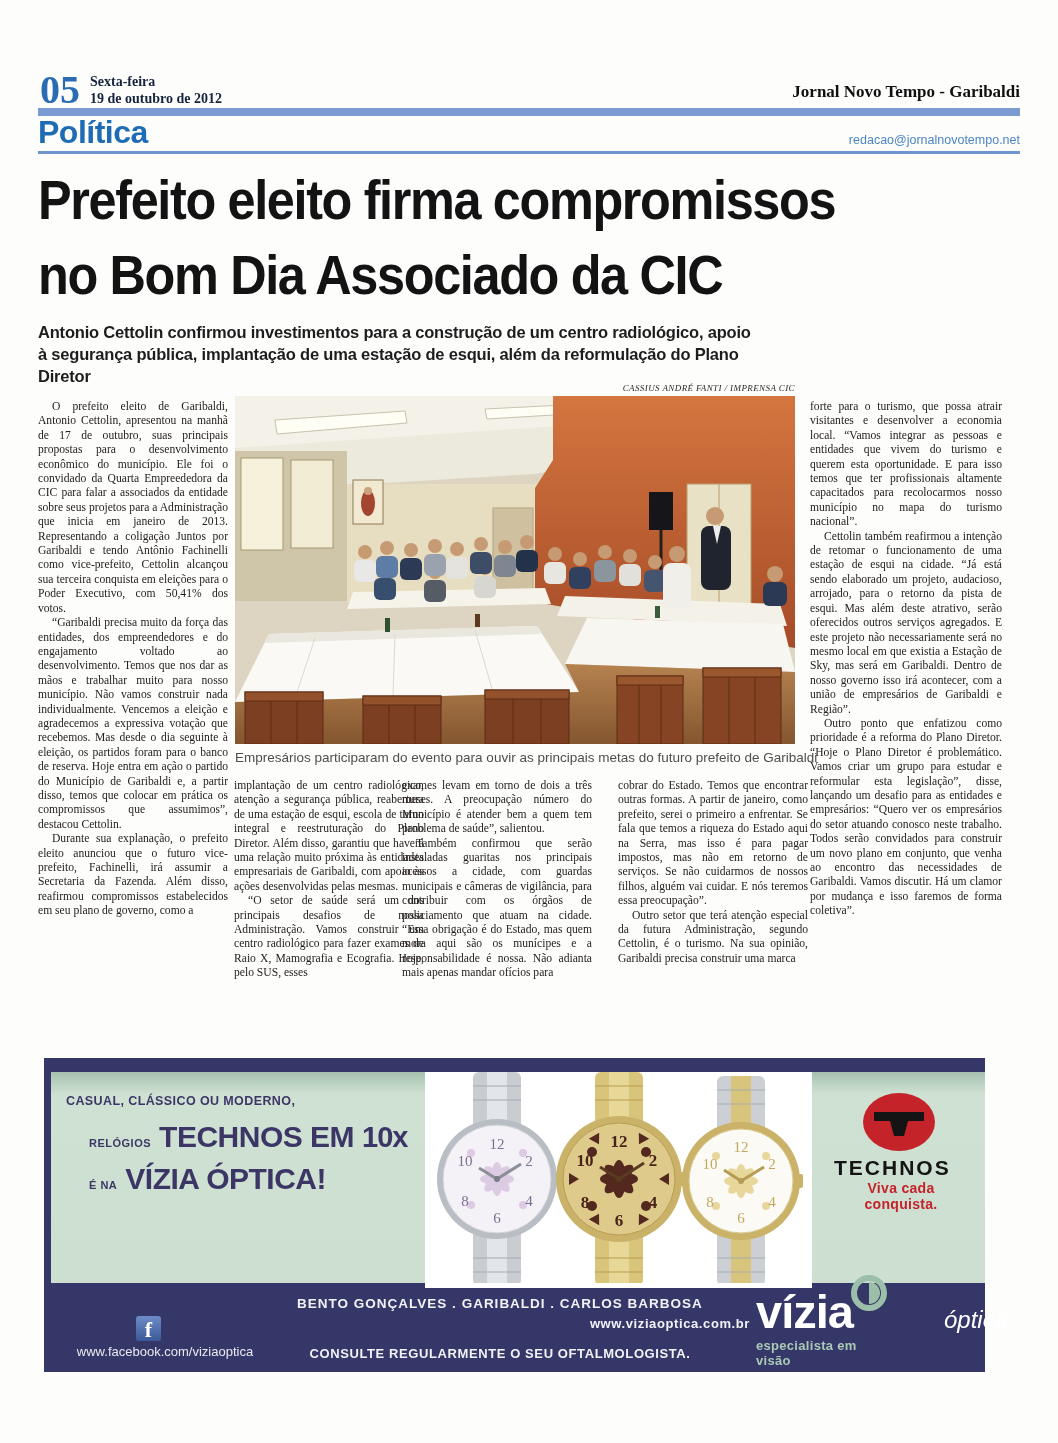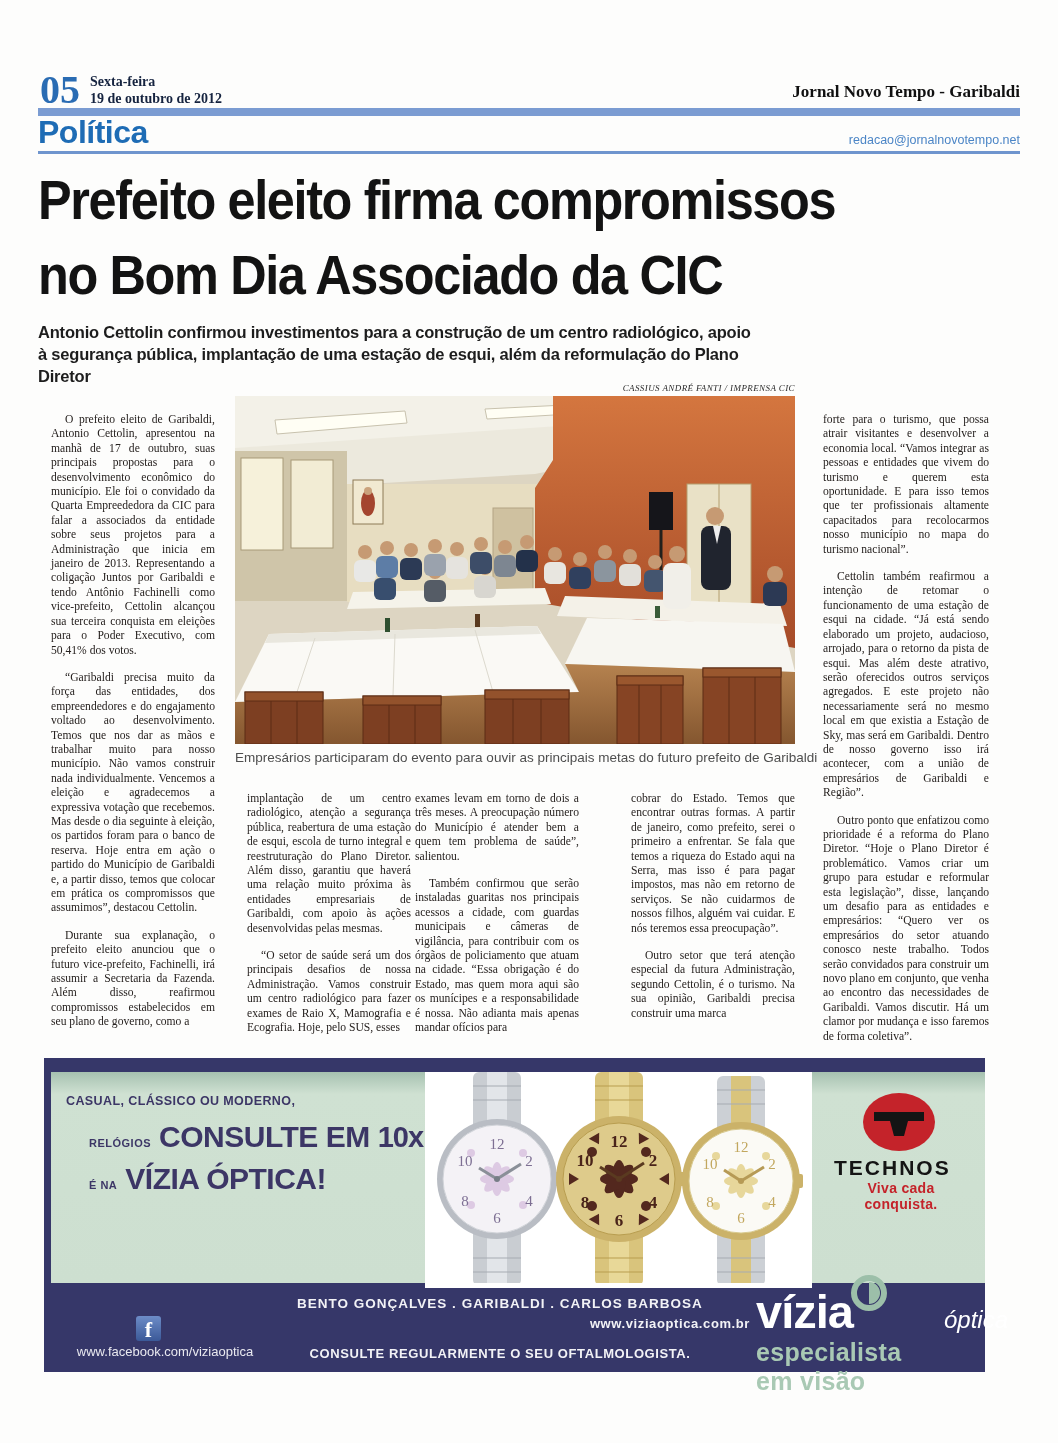--- a/index.html
+++ b/index.html
@@ -17,21 +17,21 @@
   .rule{background:#6f95ce;}
 
   
   .hl{font-weight:bold;font-size:56px;color:#131313;letter-spacing:-1.5px;white-space:nowrap;
       transform:scaleX(.9);transform-origin:left;line-height:1;}
   .deck{font-weight:bold;font-size:16.5px;color:#1d1d1d;line-height:1.33;width:724px;letter-spacing:-0.2px;}
 
   
   .col{font-family:"Liberation Serif",serif;font-size:11.6px;line-height:14.4px;color:#26211f;
        text-align:justify;width:190px;}
-  .col p{margin:13px;text-indent:14px;font-family:Liberation Serif, serif;}
+  .col p{margin:0;text-indent:14px;font-family:Liberation Serif, serif;}
   .col p.cont{text-indent:0;}
   .credit{font-family:"Liberation Serif",serif;font-style:italic;font-size:9px;color:#2b2b2b;
           letter-spacing:.4px;text-align:right;width:560px;}
   .caption{font-size:13.5px;color:#4e4e4e;width:600px;}
 
   
   .ad-navy{background:#363769;}
   .ad-green{background:linear-gradient(180deg,#a6c1b0 0,#cfe1d2 22px,#cddfd0 100%);}
   .ad-left-txt{color:#3c3666;font-weight:bold;}
   .ad-l1{font-size:12.5px;letter-spacing:.4px;}
@@ -45,21 +45,21 @@
   .strip-txt{color:#f2f2f6;font-weight:bold;text-align:center;}
   .cities{font-size:13.5px;letter-spacing:1px;}
   .site{font-size:13px;letter-spacing:.6px;}
   .disc{font-size:13px;letter-spacing:.6px;}
   .fb-ic{width:25px;height:25px;border-radius:3px;background:linear-gradient(180deg,#6d8cc7,#3b5998);
          color:#fff;font-weight:bold;font-size:22px;font-family:"Liberation Serif",serif;
          text-align:center;line-height:27px;}
   .fburl{font-size:13px;color:#e9e9f0;text-align:center;width:210px;font-weight:normal;}
   .vz-word{font-size:47px;font-weight:bold;color:#fff;letter-spacing:-1px;line-height:1;}
   .vz-opt{font-size:24px;font-style:italic;color:#fff;}
-  .vz-tag{font-size:25px;font-weight:bold;color:#a9c9b4;letter-spacing:.3px;}
+  .vz-tag{font-size:13px;font-weight:bold;color:#a9c9b4;letter-spacing:.3px;}
 </style>
 </head>
 <body>
 
 <div id="page">
 
   <div class="abs pagenum" style="left:40px;top:70px;">05</div>
   <div class="abs dateblock" style="left:90px;top:74px;">
     <div>Sexta-feira</div>
     <div>19 de outubro de 2012</div>
@@ -217,21 +217,21 @@
   <div class="abs" style="left:44px;top:1058px;width:836px;height:314px;">
 
     <div class="abs ad-navy" style="left:0;top:0;width:941px;height:14px;"></div>
     <div class="abs ad-navy" style="left:0;top:0;width:7px;height:314px;"></div>
 
     <div class="abs ad-green" style="left:7px;top:14px;width:934px;height:211px;"></div>
 
     <div class="abs ad-left-txt ad-l1" style="left:22px;top:36px;">CASUAL, CLÁSSICO OU MODERNO,</div>
     <div class="abs ad-row" style="left:18px;top:62px;">
       <span class="ad-sm">RELÓGIOS</span>
-      <span class="ad-big">CONSULTE EM</span>
+      <span class="ad-big">TECHNOS EM</span>
       <span class="ad-x">10x</span>
     </div>
     <div class="abs ad-row" style="left:18px;top:104px;">
       <span class="ad-sm">É NA</span>
       <span class="ad-big">VÍZIA ÓPTICA!</span>
     </div>
 
     <div class="abs watchpanel" style="left:381px;top:14px;width:387px;height:214px;">
 
       <svg class="abs" style="left:8px;top:0;" width="128" height="214" viewBox="0 0 128 214">

